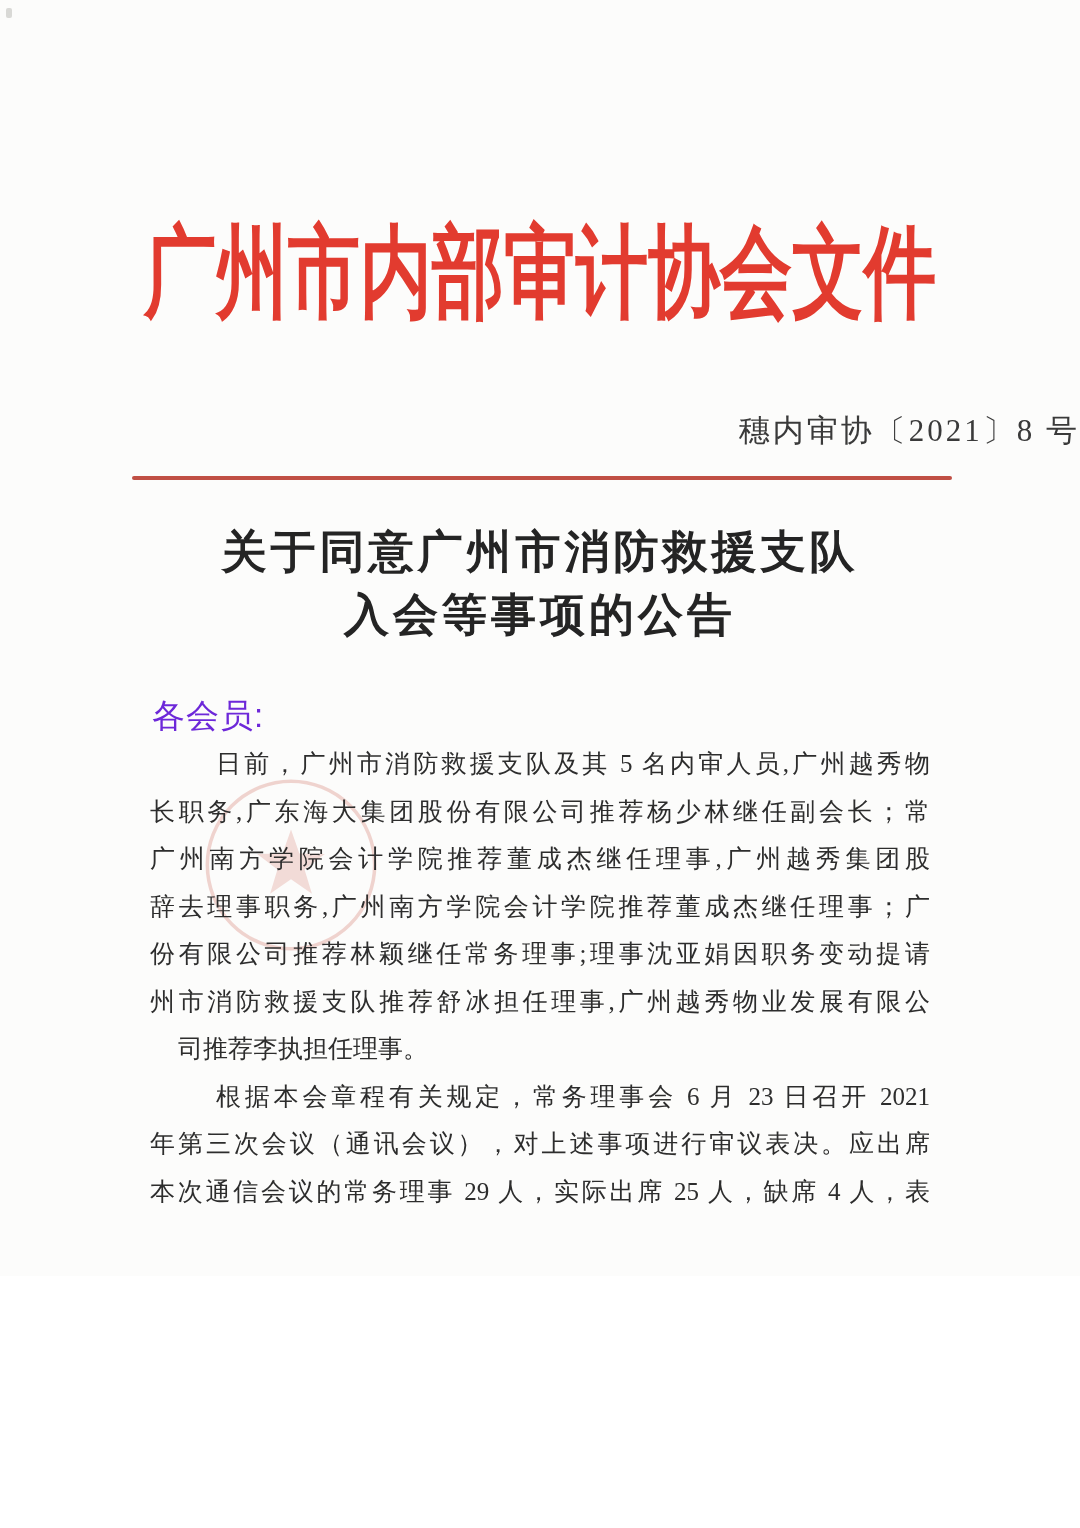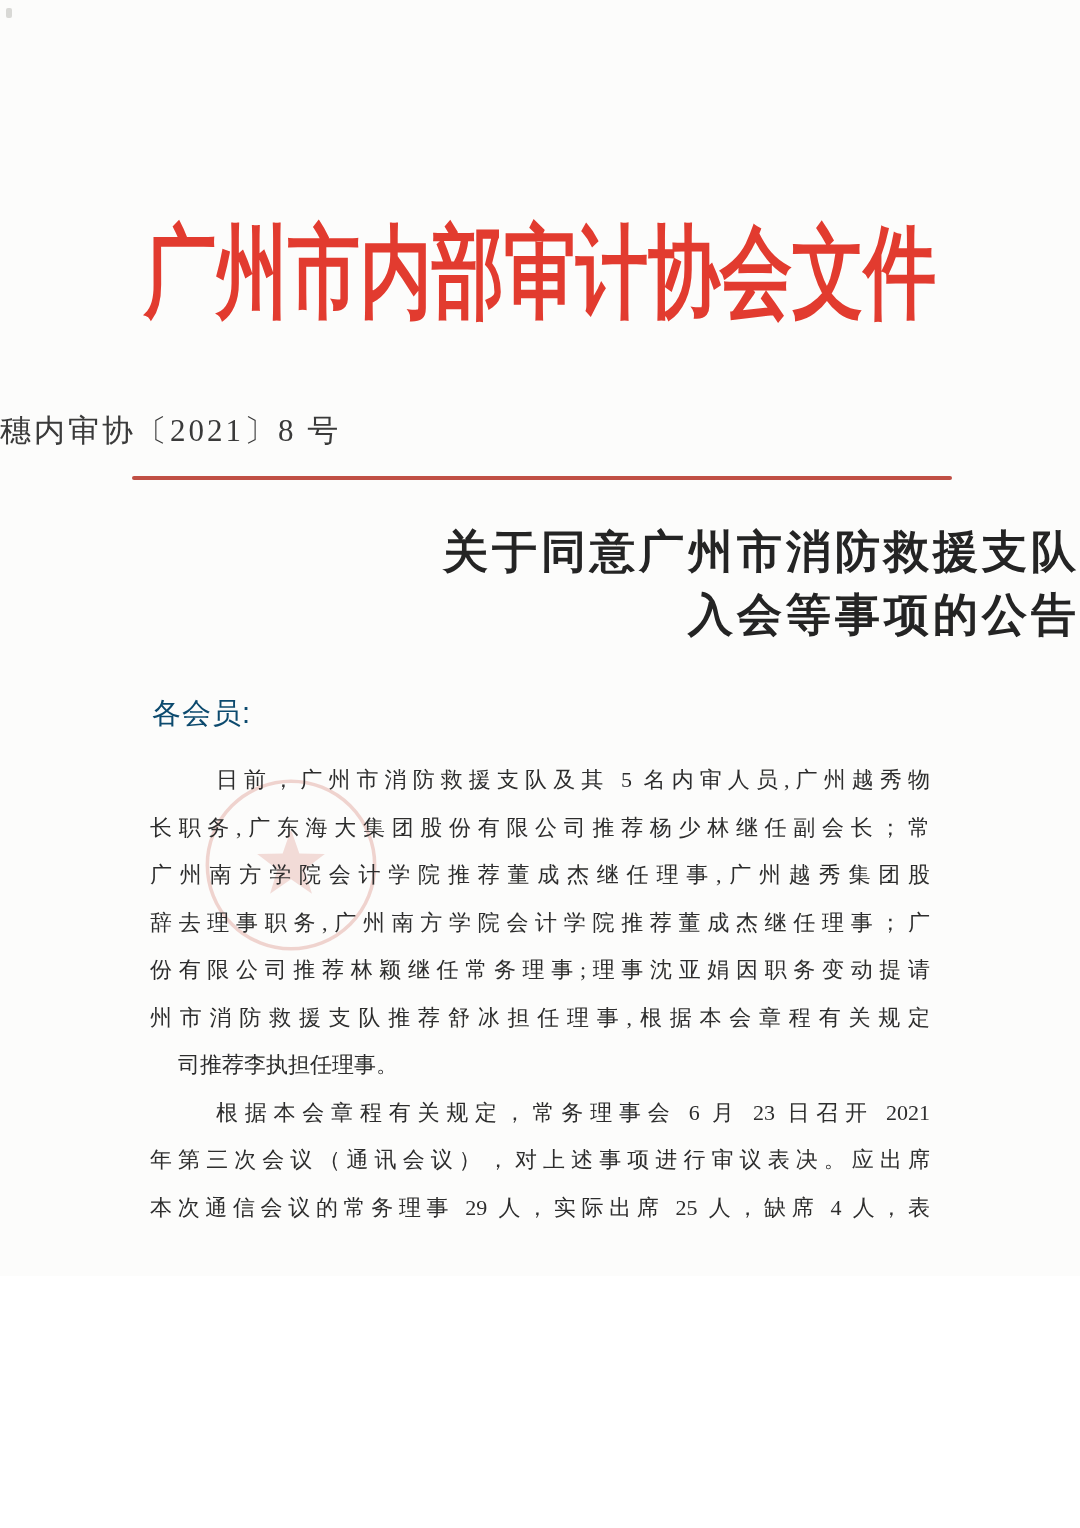--- a/index.html
+++ b/index.html
@@ -11,41 +11,41 @@
   .org-title {
     position:absolute; top:206px; left:0; width:1080px;
     text-align:center; white-space:nowrap;
     font-family:"Liberation Serif","DejaVu Serif",serif;
     font-weight:bold; font-size:72px; color:#e23b2f;
     transform:scaleY(1.40); transform-origin:center top;
     letter-spacing:0px;
   }
   .doc-number {
     position:absolute; top:410px; left:0; width:1080px;
-    text-align:left; font-size:31px; color:#3a3a3a; letter-spacing:3px;
+    text-align:right; font-size:31px; color:#3a3a3a; letter-spacing:3px;
   }
   .red-line {
     position:absolute; top:476px; left:132px; width:820px; height:4px;
     background:#c04f44; border-radius:2px;
   }
   .doc-title {
     position:absolute; top:520px; left:0; width:1080px;
-    text-align:right;
+    text-align:center;
     font-family:"Liberation Sans","DejaVu Sans",sans-serif;
     font-weight:bold; font-size:45px; color:#242424;
     line-height:63px; letter-spacing:4px;
   }
   .salutation {
     position:absolute; top:694px; left:152px;
     font-family:"Liberation Sans","DejaVu Sans",sans-serif;
-    font-size:29px; color:#0c4a6e; letter-spacing:1px;
+    font-size:33px; color:#6d28d9; letter-spacing:1px;
   }
   .body-block {
-    position:absolute; top:756px; left:150px; width:780px;
-    font-size:22px; color:#2d2d2d; z-index:2;
+    position:absolute; top:740px; left:150px; width:780px;
+    font-size:25px; color:#2d2d2d; z-index:2;
   }
   .body-line {
     height:47.5px; line-height:47.5px;
     text-align:justify; text-align-last:justify;
     overflow:hidden; white-space:nowrap;
   }
   .body-line.indent { text-indent:66px; }
   .body-line.flush-left { text-align-last:left;margin-left:28px; }
   .seal {
     position:absolute; left:202px; top:776px; width:178px; height:178px;
@@ -80,20 +80,20 @@
     <circle cx="100" cy="100" r="94" fill="none" stroke="#dd968d" stroke-width="4" opacity="0.8"></circle>
     <polygon points="100,60 109.40,87.06 138.04,87.64 115.22,104.94 123.51,132.36 100,116 76.49,132.36 84.78,104.94 61.96,87.64 90.60,87.06" fill="#dd968d" opacity="0.65"></polygon>
   </svg>
 
   <div class="body-block">
     <div class="body-line indent">日前，广州市消防救援支队及其 5 名内审人员,广州越秀物</div>
     <div class="body-line">长职务,广东海大集团股份有限公司推荐杨少林继任副会长；常</div>
     <div class="body-line">广州南方学院会计学院推荐董成杰继任理事,广州越秀集团股</div>
     <div class="body-line">辞去理事职务,广州南方学院会计学院推荐董成杰继任理事；广</div>
     <div class="body-line">份有限公司推荐林颖继任常务理事;理事沈亚娟因职务变动提请</div>
-    <div class="body-line">州市消防救援支队推荐舒冰担任理事,根据本会章程有关规定</div>
+    <div class="body-line">州市消防救援支队推荐舒冰担任理事,广州越秀物业发展有限公</div>
     <div class="body-line flush-left">司推荐李执担任理事。</div>
     <div class="body-line indent">根据本会章程有关规定，常务理事会 6 月 23 日召开 2021</div>
     <div class="body-line">年第三次会议（通讯会议），对上述事项进行审议表决。应出席</div>
     <div class="body-line">本次通信会议的常务理事 29 人，实际出席 25 人，缺席 4 人，表</div>
   </div>
 
 </div>
 
 </body></html>

